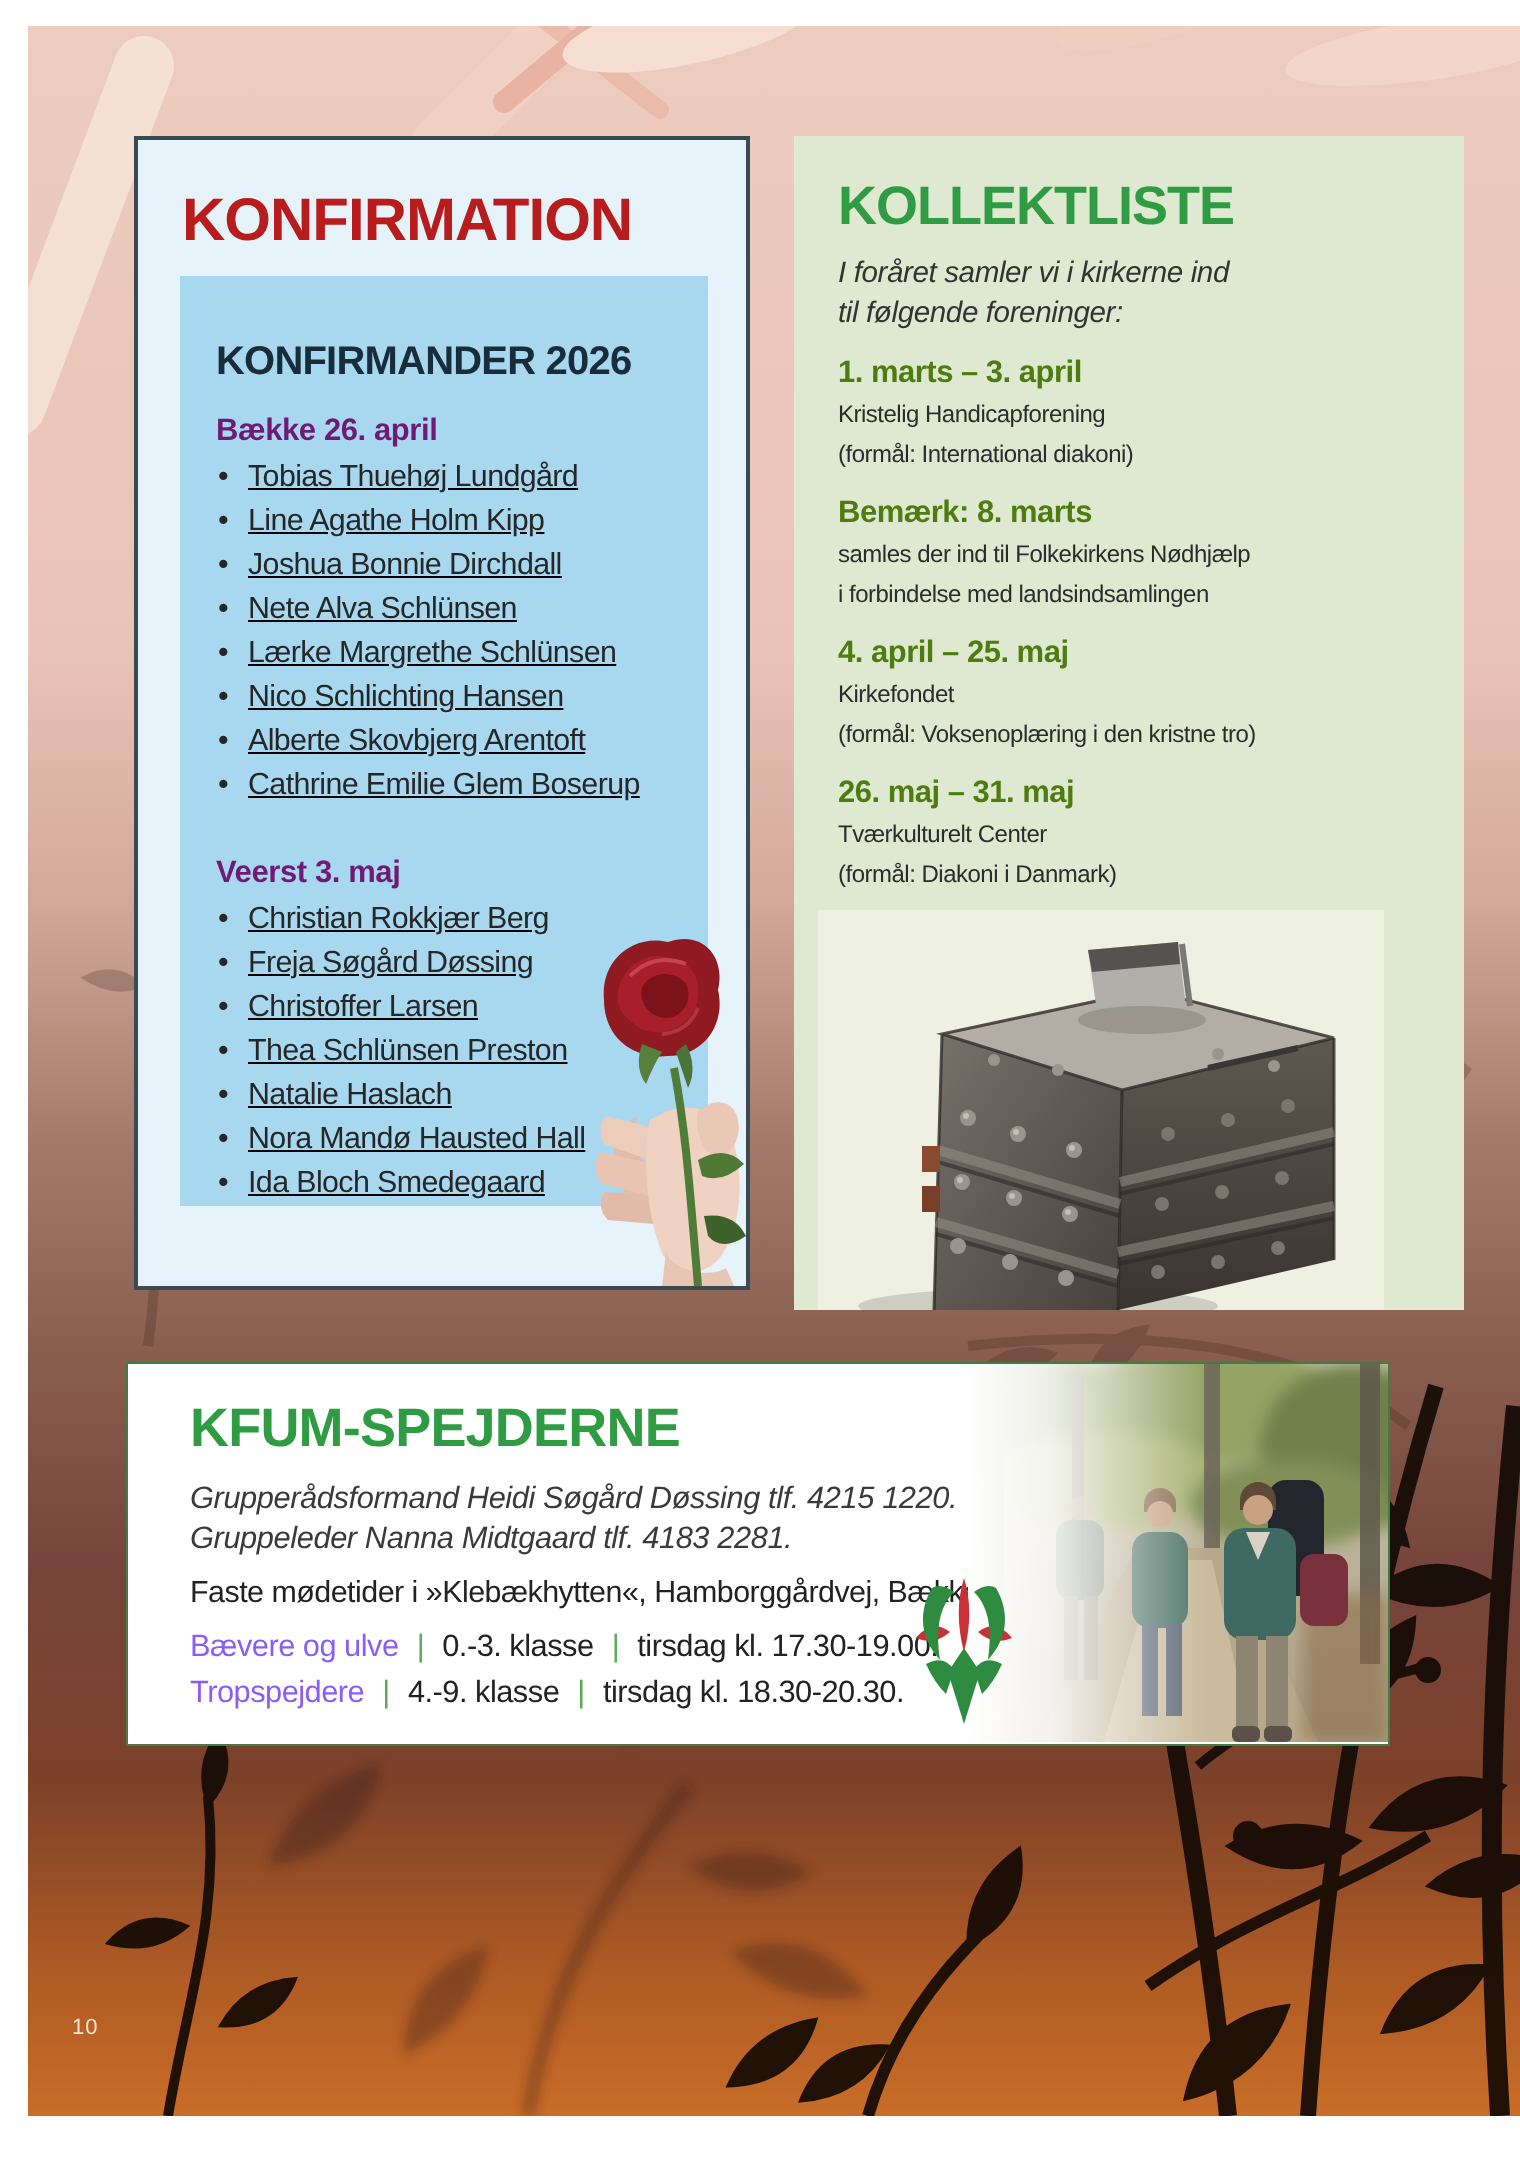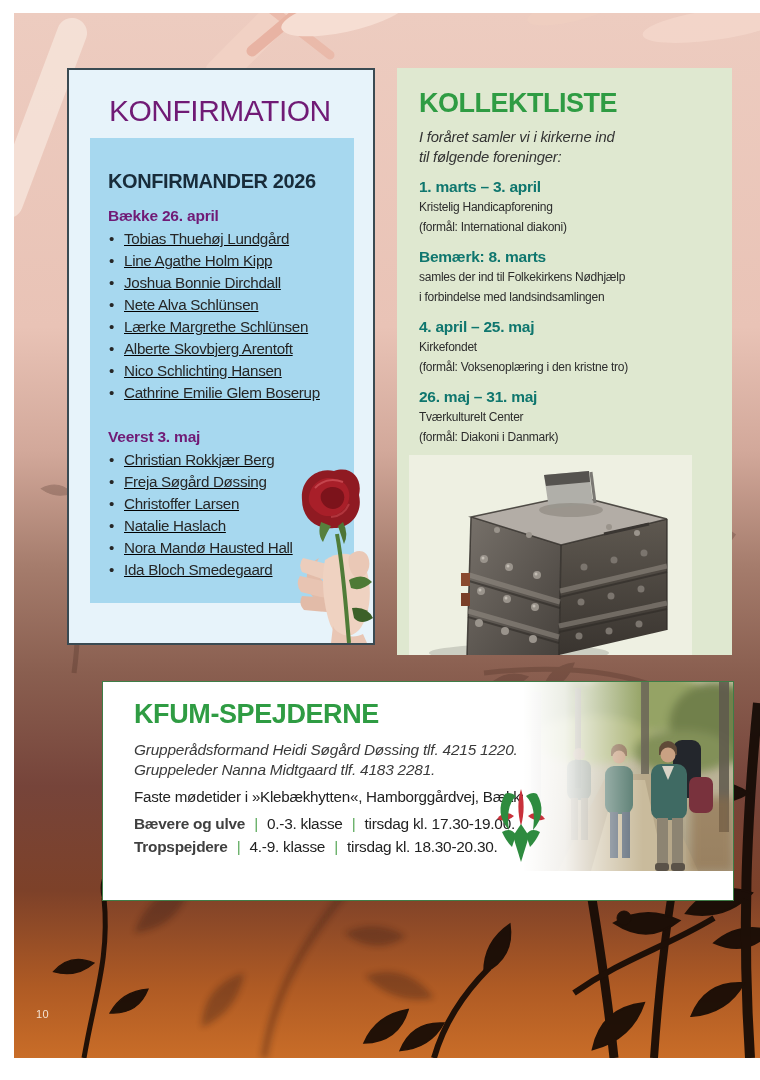--- a/index.html
+++ b/index.html
@@ -4,48 +4,48 @@
 <style>
   html,body{margin:0;padding:0;background:#ffffff;}
   .page{position:relative;width:760px;height:1080px;background:#ffffff;overflow:hidden;
         font-family:"Liberation Sans",sans-serif;}
   .bg{position:absolute;left:14px;top:13px;width:746px;height:1045px;}
   .bg svg{display:block;width:100%;height:100%;}
 
   
   .kbox{position:absolute;left:67px;top:68px;width:304px;height:573px;
         background:#e7f3fa;border:2px solid #3a4a52;}
-  .kbox h1{margin:24px 0 0 40px;font-size:30px;font-weight:normal;color:#701a75;letter-spacing:-.5px;}
+  .kbox h1{margin:24px 0 0 22px;font-size:30px;font-weight:bold;color:#b91c1c;letter-spacing:-.5px;}
   .k-inner{position:absolute;left:21px;top:68px;width:264px;height:465px;background:#a7d8ef;
            padding:32px 0 0 18px;box-sizing:border-box;}
   .k-inner h2{margin:0 0 14px 0;font-size:20px;font-weight:bold;color:#182c3a;letter-spacing:-.4px;}
   .grp-head{font-size:15.5px;font-weight:bold;color:#701a75;margin:0 0 3px 0;letter-spacing:-.2px;}
   ul.names{list-style:none;margin:0;padding:0;text-decoration:underline;}
   ul.names li{font-size:15.2px;line-height:22px;color:#262626;letter-spacing:-.3px;padding-left:16px;position:relative;}
   ul.names li::before{content:"•";position:absolute;left:1px;color:#262626;}
   .grp2{margin-top:24px;}
   .rose{position:absolute;left:228px;top:392px;width:76px;height:181px;z-index:3;}
 
   
   .cbox{position:absolute;left:397px;top:68px;width:335px;height:587px;background:#dfe8d0;}
   .cbox h1{margin:20px 0 0 22px;font-size:27px;font-weight:bold;color:#2f9c43;letter-spacing:-.5px;}
   .c-intro{margin:8px 0 0 22px;font-size:14.8px;font-style:italic;color:#333;line-height:20px;letter-spacing:-.2px;}
   .c-entry{margin:10px 0 0 22px;line-height:20px;letter-spacing:-.25px;}
-  .c-entry .per{font-size:15.5px;font-weight:bold;color:#0f766e;}
+  .c-entry .per{font-size:15.5px;font-weight:bold;color:#4d7c0f;}
   .c-entry .ln{font-size:12px;color:#2c2c2c;}
   .c-photo{position:absolute;left:12px;bottom:0;width:283px;height:200px;}
 
   
-  .fbox{position:absolute;left:63px;top:681px;width:632px;height:220px;background:#ffffff;
-        border:1.5px solid #3f7d47;box-sizing:border-box;margin-left:39px;}
+  .fbox{position:absolute;left:63px;top:681px;width:632px;height:192px;background:#ffffff;
+        border:1.5px solid #3f7d47;box-sizing:border-box;}
   .fbox h1{margin:17px 0 0 31px;font-size:27px;font-weight:bold;color:#2f9c43;letter-spacing:-.4px;}
   .f-contact{margin:10px 0 0 31px;font-size:15.4px;font-style:italic;color:#3a3a3a;line-height:19.5px;letter-spacing:-.2px;}
   .f-meet{margin:9px 0 0 31px;font-size:15.2px;color:#222;letter-spacing:-.25px;}
   .f-row{margin:8px 0 0 31px;font-size:15.4px;color:#222;line-height:21px;letter-spacing:-.25px;}
-  .f-row .b{font-weight:bold;color:#404040;}
+  .f-row .b{font-weight:normal;color:#8b5cf6;}
   .f-row .pipe{color:#5caa5c;padding:0 5px;}
   .f-photo{position:absolute;right:0;top:0;width:210px;height:189px;overflow:hidden;}
   .f-fade{position:absolute;left:0;top:0;width:120px;height:100%;
           background:linear-gradient(to right,#ffffff 0%,rgba(255,255,255,.85) 35%,rgba(255,255,255,0) 100%);}
   .f-logo{position:absolute;left:392px;top:106px;width:52px;height:75px;z-index:4;}
 
   .pagenum{position:absolute;left:36px;top:1008px;font-size:11px;color:#f3e2d2;letter-spacing:.5px;}
 </style>
 </head>
 <body>
@@ -139,29 +139,30 @@
     <h1>KONFIRMATION</h1>
     <div class="k-inner">
       <h2>KONFIRMANDER 2026</h2>
       <div class="grp-head">Bække 26. april</div>
       <ul class="names">
         <li>Tobias Thuehøj Lundgård</li>
         <li>Line Agathe Holm Kipp</li>
         <li>Joshua Bonnie Dirchdall</li>
         <li>Nete Alva Schlünsen</li>
         <li>Lærke Margrethe Schlünsen</li>
+        <li>Nico Schlichting Hansen</li>
         <li>Alberte Skovbjerg Arentoft</li>
-        <li>Nico Schlichting Hansen</li>
         <li>Cathrine Emilie Glem Boserup</li>
       </ul>
       <div class="grp-head grp2">Veerst 3. maj</div>
       <ul class="names">
         <li>Christian Rokkjær Berg</li>
         <li>Freja Søgård Døssing</li>
         <li>Christoffer Larsen</li>
+        <li>Thea Schlünsen Preston</li>
         <li>Natalie Haslach</li>
         <li>Nora Mandø Hausted Hall</li>
         <li>Ida Bloch Smedegaard</li>
       </ul>
     </div>
 
     <svg class="rose" viewBox="0 0 76 181">
       <path d="M38 130 C20 118 16 105 22 96 C14 100 8 110 10 122 C12 136 24 144 38 142 Z" fill="#e3bca9"></path>
       <path d="M6 96 Q1 102 5 110 L28 118 Q34 110 30 102 Z" fill="#eccdbc"></path>
       <path d="M3 114 Q-2 122 4 130 L28 136 Q34 128 30 120 Z" fill="#e8c4b2"></path>

